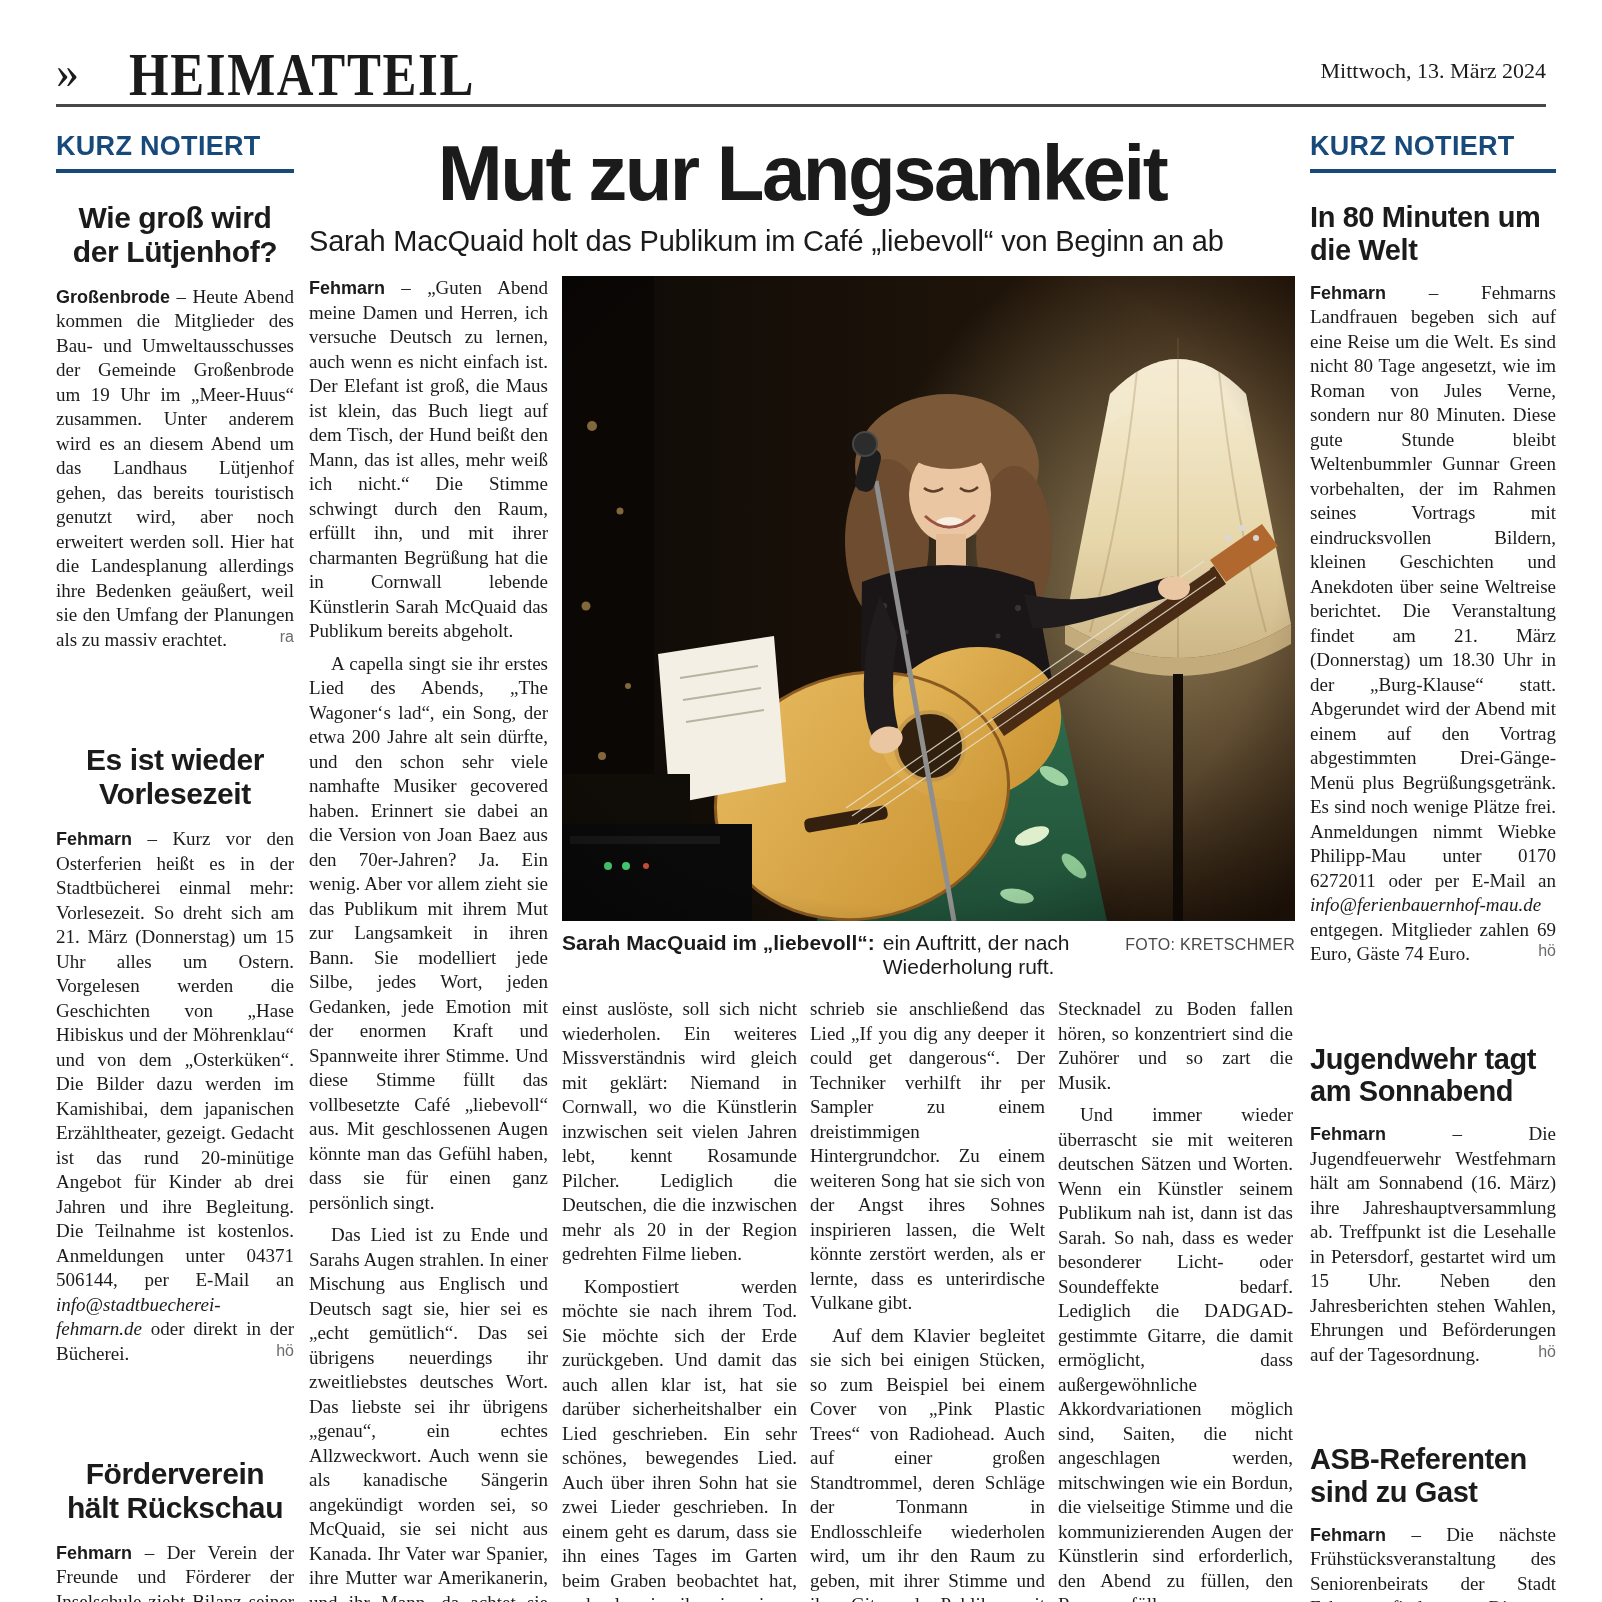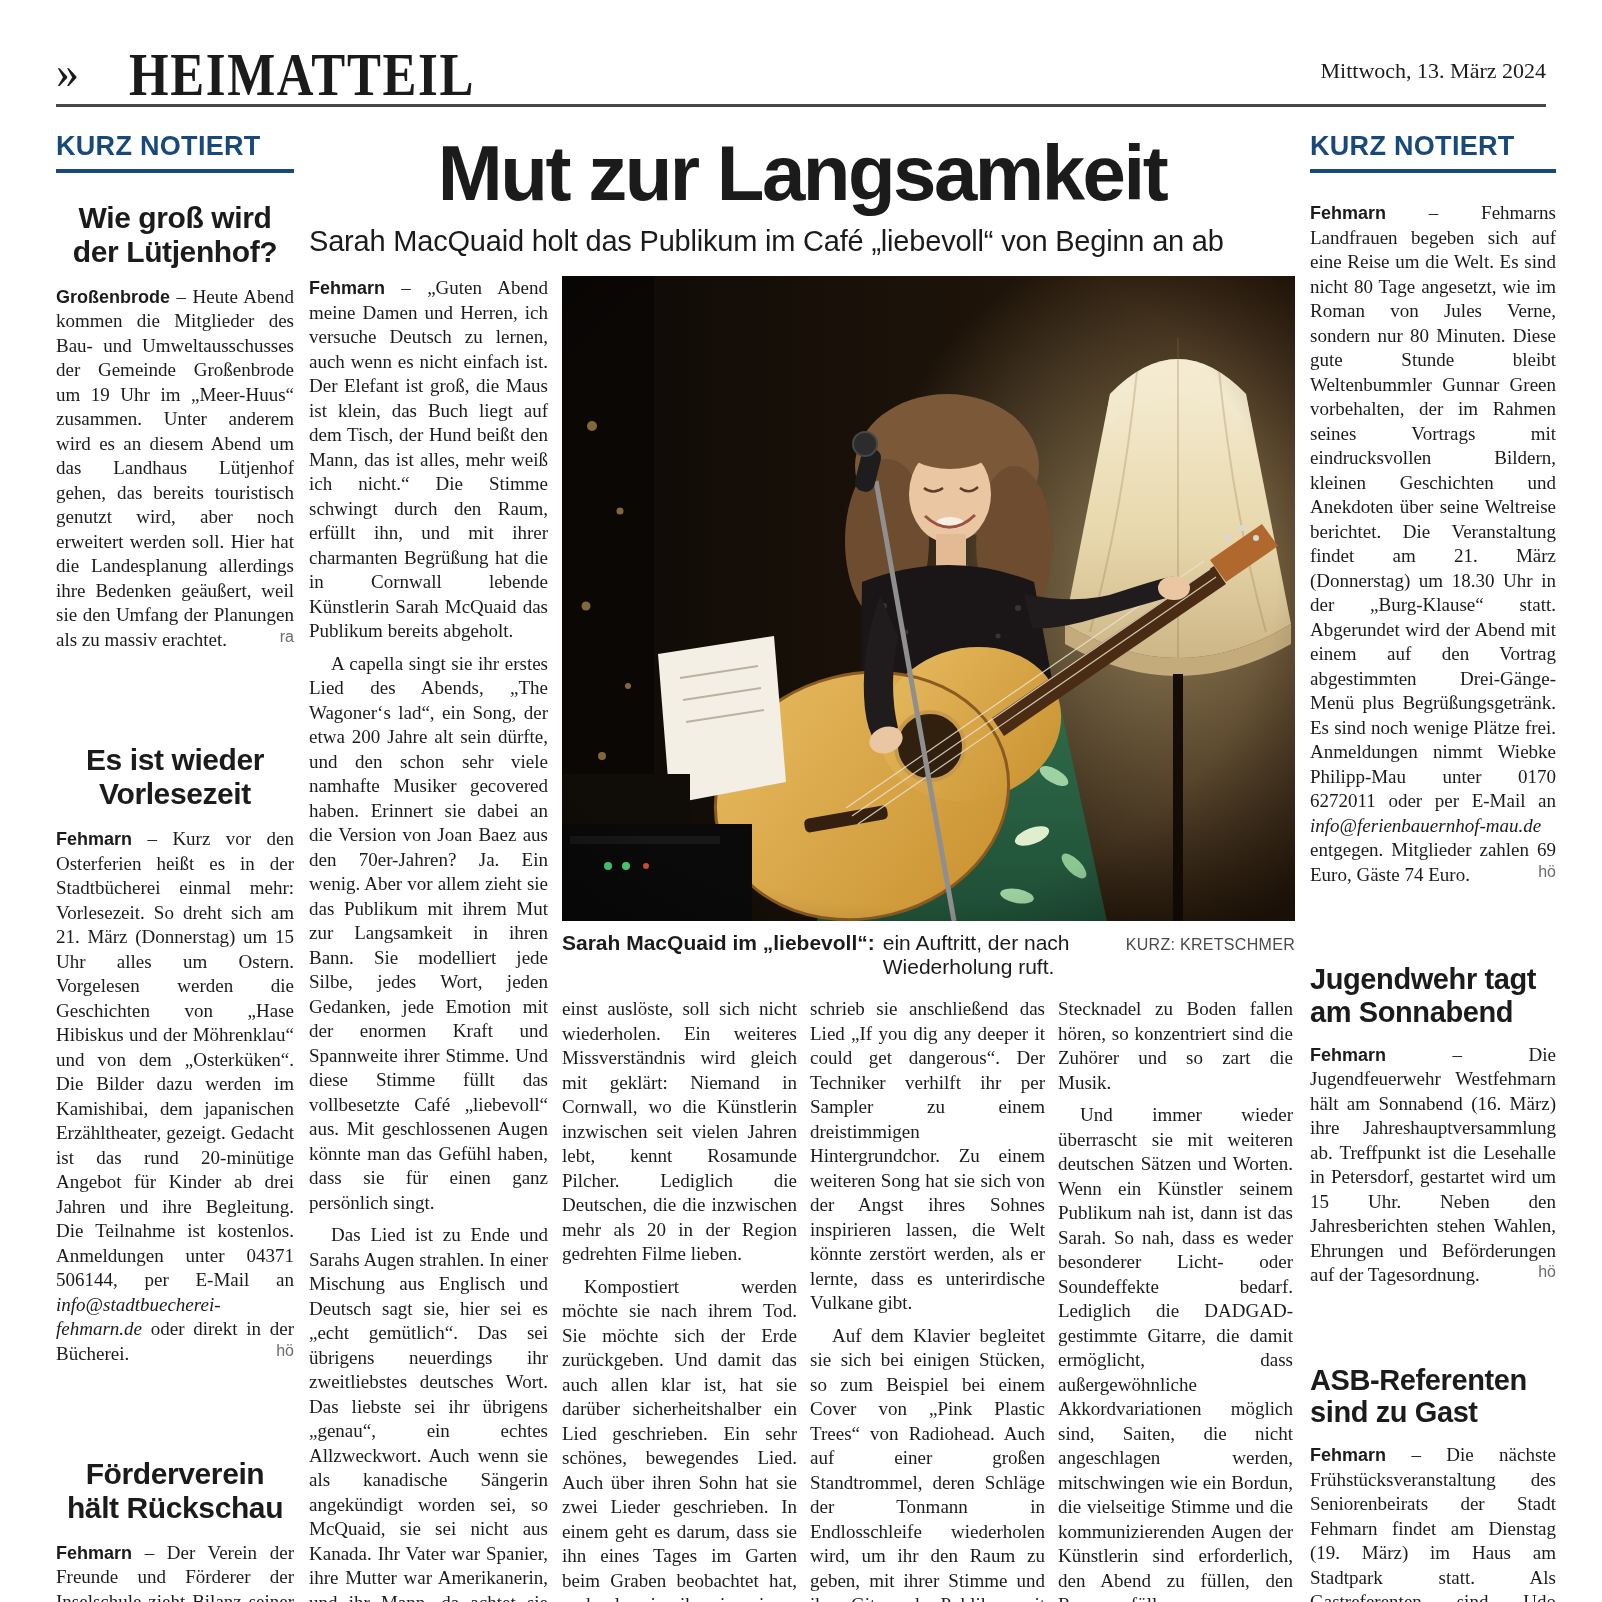--- a/index.html
+++ b/index.html
@@ -238,21 +238,21 @@
                 <circle cx="303" cy="168" r="12" fill="#2c2c2c" stroke="#474747" stroke-width="2"></circle>
               </g>
 
               <rect width="733" height="645" fill="url(#pvig)"></rect>
             </svg>
           </div>
 
           <div class="caption">
             <span class="cap-bold">Sarah MacQuaid im „liebevoll“:</span>
             <span>ein Auftritt, der nach Wiederholung ruft.</span>
-            <span class="credit">KURZ: KRETSCHMER</span>
+            <span class="credit">FOTO: KRETSCHMER</span>
           </div>
 
           <div class="sub-cols">
             <div class="scol">
               <p class="body">einst auslöste, soll sich nicht wiederholen. Ein weiteres Missverständnis wird gleich mit geklärt: Niemand in Cornwall, wo die Künstlerin inzwischen seit vielen Jahren lebt, kennt Rosamunde Pilcher. Lediglich die Deutschen, die die inzwischen mehr als 20 in der Region gedrehten Filme lieben.</p>
               <p class="body ind">Kompostiert werden möchte sie nach ihrem Tod. Sie möchte sich der Erde zurückgeben. Und damit das auch allen klar ist, hat sie darüber sicherheitshalber ein Lied geschrieben. Ein sehr schönes, bewegendes Lied. Auch über ihren Sohn hat sie zwei Lieder geschrieben. In einem geht es darum, dass sie ihn eines Tages im Garten beim Graben beobachtet hat, und als sie ihn in einem Erdloch fand, in dem er komplett verschwand,</p>
             </div>
             <div class="scol">
               <p class="body">schrieb sie anschließend das Lied „If you dig any deeper it could get dangerous“. Der Techniker verhilft ihr per Sampler zu einem dreistimmigen Hintergrundchor. Zu einem weiteren Song hat sie sich von der Angst ihres Sohnes inspirieren lassen, die Welt könnte zerstört werden, als er lernte, dass es unterirdische Vulkane gibt.</p>
               <p class="body ind">Auf dem Klavier begleitet sie sich bei einigen Stücken, so zum Beispiel bei einem Cover von „Pink Plastic Trees“ von Radiohead. Auch auf einer großen Standtrommel, deren Schläge der Tonmann in Endlosschleife wiederholen wird, um ihr den Raum zu geben, mit ihrer Stimme und ihrer Gitarre das Publikum mit einer ganz besonderen McQuaid-Atmosphäre einzuhüllen. Man könnte manchmal eine</p>
@@ -265,20 +265,21 @@
           </div>
         </div>
       </div>
     </section>
 
     <aside class="col-right">
       <div class="kicker">KURZ NOTIERT</div>
       <div class="kicker-rule"></div>
 
       <article>
+        <h3 class="head-l">In 80 Minuten um die Welt</h3>
         <p class="body"><span class="lead">Fehmarn</span> <span>– Fehmarns Landfrauen begeben sich auf eine Reise um die Welt. Es sind nicht 80 Tage angesetzt, wie im Roman von Jules Verne, sondern nur 80 Minuten. Diese gute Stunde bleibt Weltenbummler Gunnar Green vorbehalten, der im Rahmen seines Vortrags mit eindrucksvollen Bildern, kleinen Geschichten und Anekdoten über seine Weltreise berichtet. Die Veranstaltung findet am 21. März (Donnerstag) um 18.30 Uhr in der „Burg-Klause“ statt. Abgerundet wird der Abend mit einem auf den Vortrag abgestimmten Drei-Gänge-Menü plus Begrüßungsgetränk. Es sind noch wenige Plätze frei. Anmeldungen nimmt Wiebke Philipp-Mau unter 0170 6272011 oder per E-Mail an</span> <span class="it">info@ferienbauernhof-mau.de</span> <span>entgegen. Mitglieder zahlen 69 Euro, Gäste 74 Euro.</span><span class="sig">hö</span></p>
       </article>
 
       <article>
         <h3 class="head-l">Jugendwehr tagt am Sonnabend</h3>
         <p class="body"><span class="lead">Fehmarn</span> <span>– Die Jugendfeuerwehr Westfehmarn hält am Sonnabend (16. März) ihre Jahreshauptversammlung ab. Treffpunkt ist die Lesehalle in Petersdorf, gestartet wird um 15 Uhr. Neben den Jahresberichten stehen Wahlen, Ehrungen und Beförderungen auf der Tagesordnung.</span><span class="sig">hö</span></p>
       </article>
 
       <article>
         <h3 class="head-l">ASB-Referenten sind zu Gast</h3>

